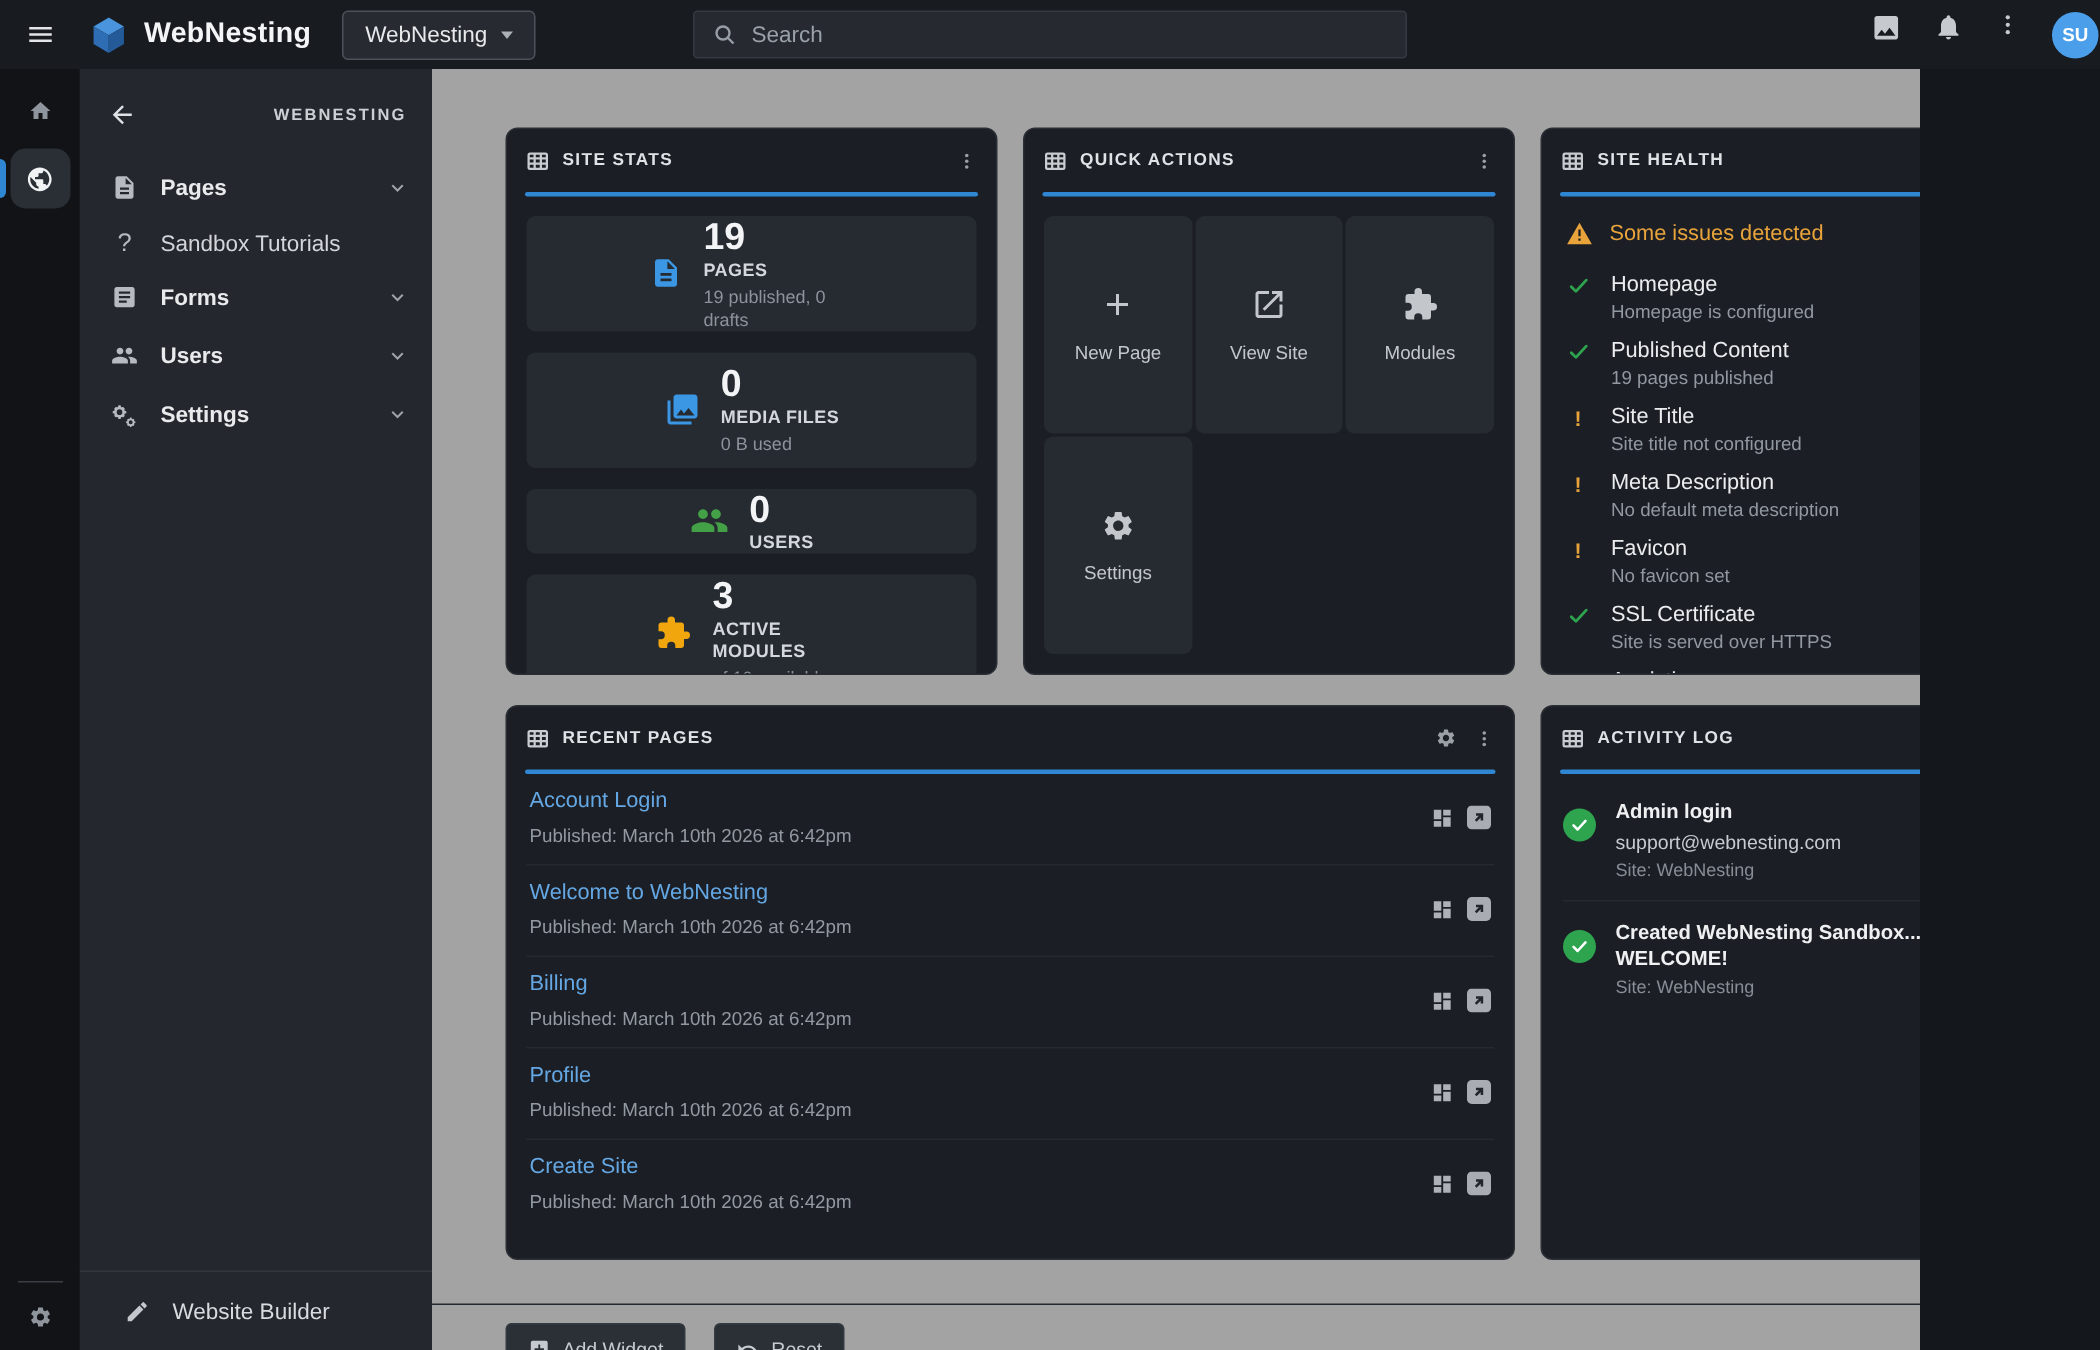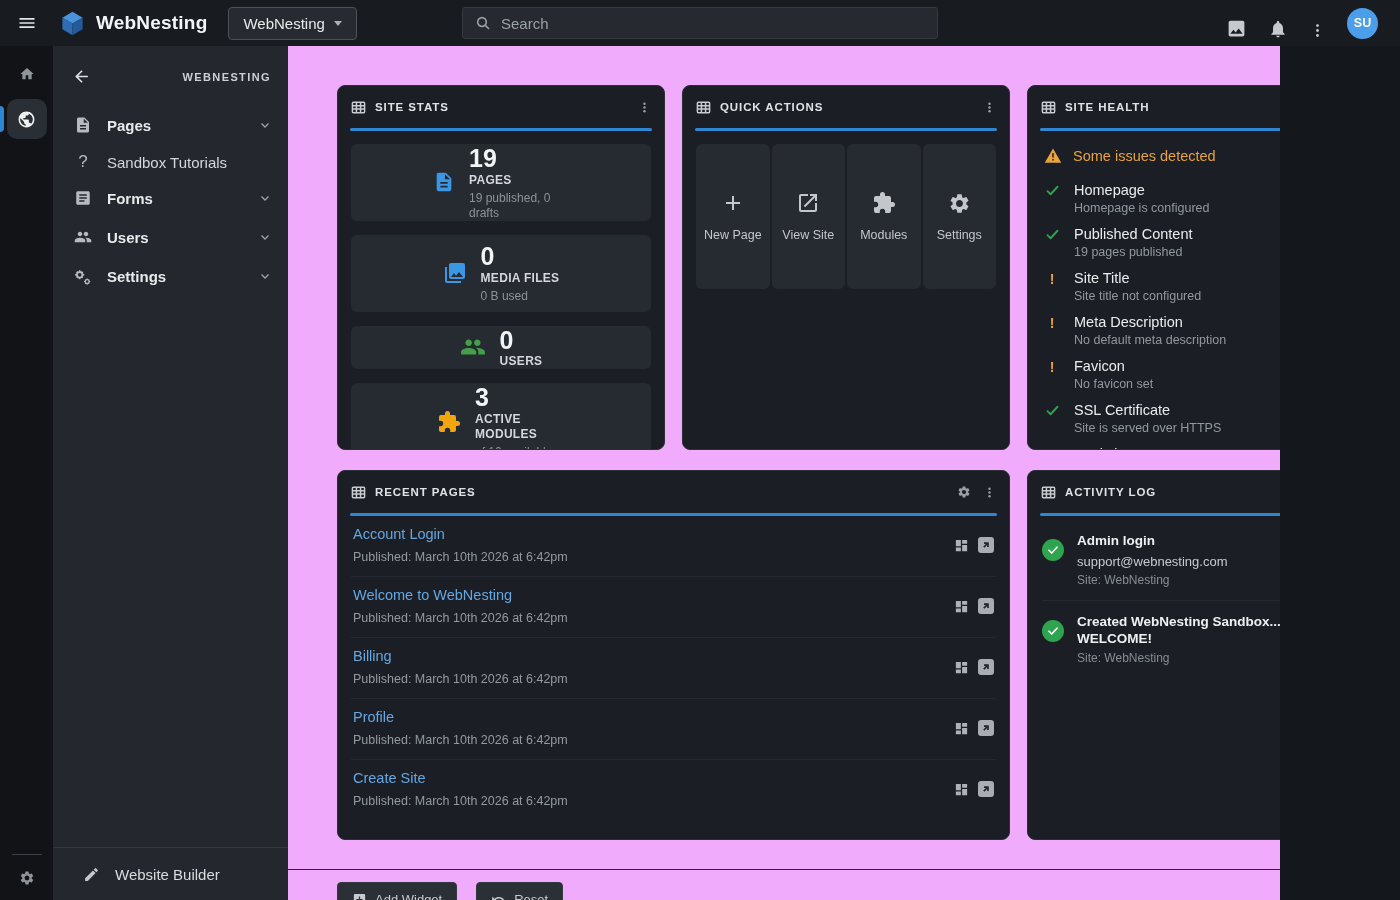--- a/index.html
+++ b/index.html
@@ -19,21 +19,21 @@
   .site-select { margin-left:21px; height:33px; display:flex; align-items:center; gap:9px;
     padding:0 14px; background:#272b31; border:1px solid #4d525a; border-radius:4px;
     color:#e7e9eb; font-size:15px; cursor:pointer; }
   .caret { width:0; height:0; border-left:4px solid transparent; border-right:4px solid transparent; border-top:5px solid #aab0b6; }
   .searchbox { position:absolute; left:462px; top:7px; width:476px; height:32px;
     background:#262a30; border:1px solid #343942; border-radius:3px;
     display:flex; align-items:center; gap:10px; padding:0 12px; color:#979da5; }
   .searchbox input { flex:1; background:transparent; border:none; outline:none;
     color:#0ea5e9; font-size:15px; font-family:inherit; }
   .searchbox input::placeholder { color:#9aa1a8; }
-  .topbar-right { margin-left:auto; display:flex; align-items:flex-end; gap:21px; margin-right:22px; }
+  .topbar-right { margin-left:auto; display:flex; align-items:flex-start; gap:21px; margin-right:1px; }
   .tb-icon { color:#c6cacf; cursor:pointer; }
   .avatar { width:31px; height:31px; border-radius:50%; background:#4b9fea; color:#fff;
     font-size:12.5px; font-weight:bold; display:flex; align-items:center; justify-content:center; cursor:pointer; }
 
   
   .rail { position:absolute; top:46px; left:0; width:53px; height:854px; background:#111317;
     display:flex; flex-direction:column; align-items:center; z-index:20; }
   .rail-home { margin-top:20px; color:#8f959c; cursor:pointer; }
   .rail-active-wrap { position:relative; width:53px; display:flex; justify-content:center; margin-top:17px; }
   .rail-active { width:40px; height:40px; background:#2a2e35; border-radius:10px;
@@ -52,41 +52,41 @@
   .sb-item { display:flex; align-items:center; gap:15px; padding:8px 17px 8px 21px; cursor:pointer; min-height:36px; }
   .sb-item .sb-ic { width:18px; color:#b7bbc1; display:flex; justify-content:center; }
   .sb-item .sb-label { font-size:15px; font-weight:bold; color:#e8eaec; flex:1; }
   .sb-item .sb-chev { color:#9ea4aa; }
   .sb-footer { position:absolute; bottom:0; left:0; width:235px; height:53px; border-top:1px solid #33373e;
     display:flex; align-items:center; gap:15px; padding-left:30px; cursor:pointer; }
   .sb-footer .sb-label { font-size:15px; color:#d9dcdf; }
   .sb-footer .sb-ic { color:#c4c8cd; }
 
   
-  .main { position:absolute; top:46px; left:288px; width:992px; height:854px; background:#f0abfc; overflow:hidden; }
+  .main { position:absolute; top:46px; left:288px; width:992px; height:854px; background:#a3a3a3; overflow:hidden; }
   .cards { padding:39px 45px 0 49px; display:grid;
     grid-template-columns:328px 328px 327px; column-gap:17px; row-gap:20px;
     grid-template-rows:365px 370px; }
   .card { background:#1b1f25; border:1px solid #2a2e35; border-radius:8px; display:flex; flex-direction:column; overflow:hidden; }
   .card-header { height:42px; flex:0 0 42px; display:flex; align-items:center; gap:9px; padding:0 13px; }
   .card-title { font-size:11.5px; font-weight:bold; letter-spacing:.9px; color:#e0e3e6; }
   .card-hicon { color:#c9ccd0; }
   .card-tools { margin-left:auto; display:flex; align-items:center; gap:12px; color:#9aa0a6; }
   .card-tools > span { cursor:pointer; display:flex; }
   .card-accent { height:3px; margin:0 12px; background:var(--accent,#2f87d4); border-radius:2px; flex:0 0 3px; }
 
   
   .stats-body { flex:1; padding:13px; display:grid; grid-template-columns:1fr; grid-template-rows:1fr 1fr; gap:14px; }
   .stat-tile { background:#262a31; border-radius:6px; display:flex; align-items:center; justify-content:center; gap:14px; padding:0 8px; cursor:default; }
   .stat-num { font-size:25px; font-weight:bold; color:#f3f4f6; line-height:1.15; }
   .stat-label { font-size:12px; font-weight:bold; color:#d4d7db; letter-spacing:.3px; line-height:1.25; max-width:90px; }
   .stat-sub { font-size:12px; color:#8d939b; margin-top:3px; line-height:1.25; max-width:100px; }
 
   
-  .qa-body { flex:1; padding:13px; display:grid; grid-template-columns:1fr 1fr 1fr 1fr; grid-template-rows:1fr 1fr; gap:2px; }
+  .qa-body { flex:1; padding:13px; display:grid; grid-template-columns:1fr 1fr 1fr; grid-template-rows:1fr 1fr; gap:2px; }
   .qa-tile { background:#262a31; border-radius:6px; display:flex; flex-direction:column; align-items:center; justify-content:center; gap:13px; color:#c3c7cc; font-size:12.5px; cursor:pointer; }
 
   
   .sh-body { flex:1; padding:16px 18px 0 16px; overflow:hidden; }
   .sh-summary { display:flex; align-items:center; gap:11px; color:var(--warning,#e8a33b); font-size:14.5px; margin-bottom:17px; }
   .sh-item { display:flex; gap:14px; margin-bottom:10px; }
   .sh-status { width:16px; flex:0 0 16px; padding-top:1px; display:flex; justify-content:center; }
   .sh-ok { color:var(--success,#3fa550); }
   .sh-warn { color:var(--warning,#e0a52e); font-weight:bold; font-size:14px; }
   .sh-title { font-size:14.5px; color:#eaecee; line-height:17px; }

